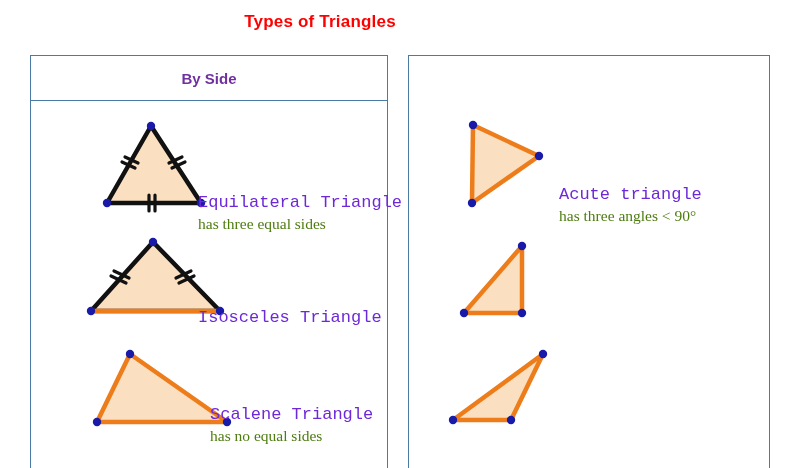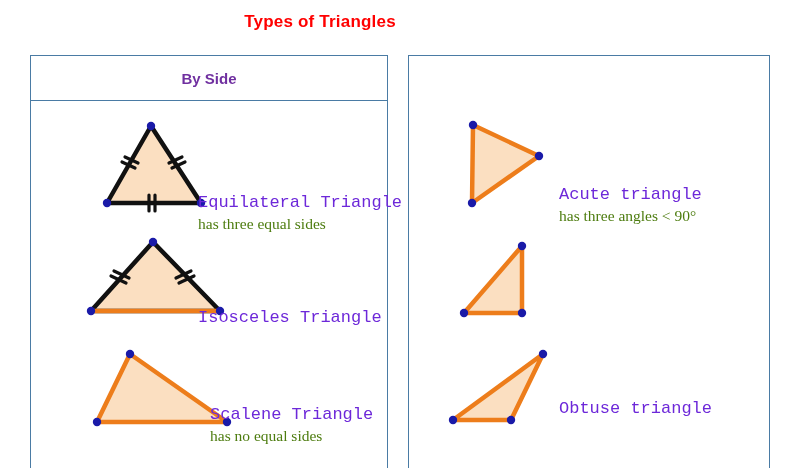--- a/index.html
+++ b/index.html
@@ -170,15 +170,14 @@
 
   <svg class="shape" style="left:22px; top:291px;" width="140" height="95" viewBox="0 0 140 95">
     <polygon points="112,7 22,73 80,73" fill="#fbdfc1" stroke="#ed7d1b" stroke-width="4.5" stroke-linejoin="round"></polygon>
     <g fill="#1a1aa8">
       <circle cx="112" cy="7" r="4.2"></circle>
       <circle cx="22" cy="73" r="4.2"></circle>
       <circle cx="80" cy="73" r="4.2"></circle>
     </g>
   </svg>
   <div class="row-label" style="left:150px; top:342px;">
-    <div class="row-title">Obtuse triangle</div>
   </div>
 </div>
 
 </body></html>

